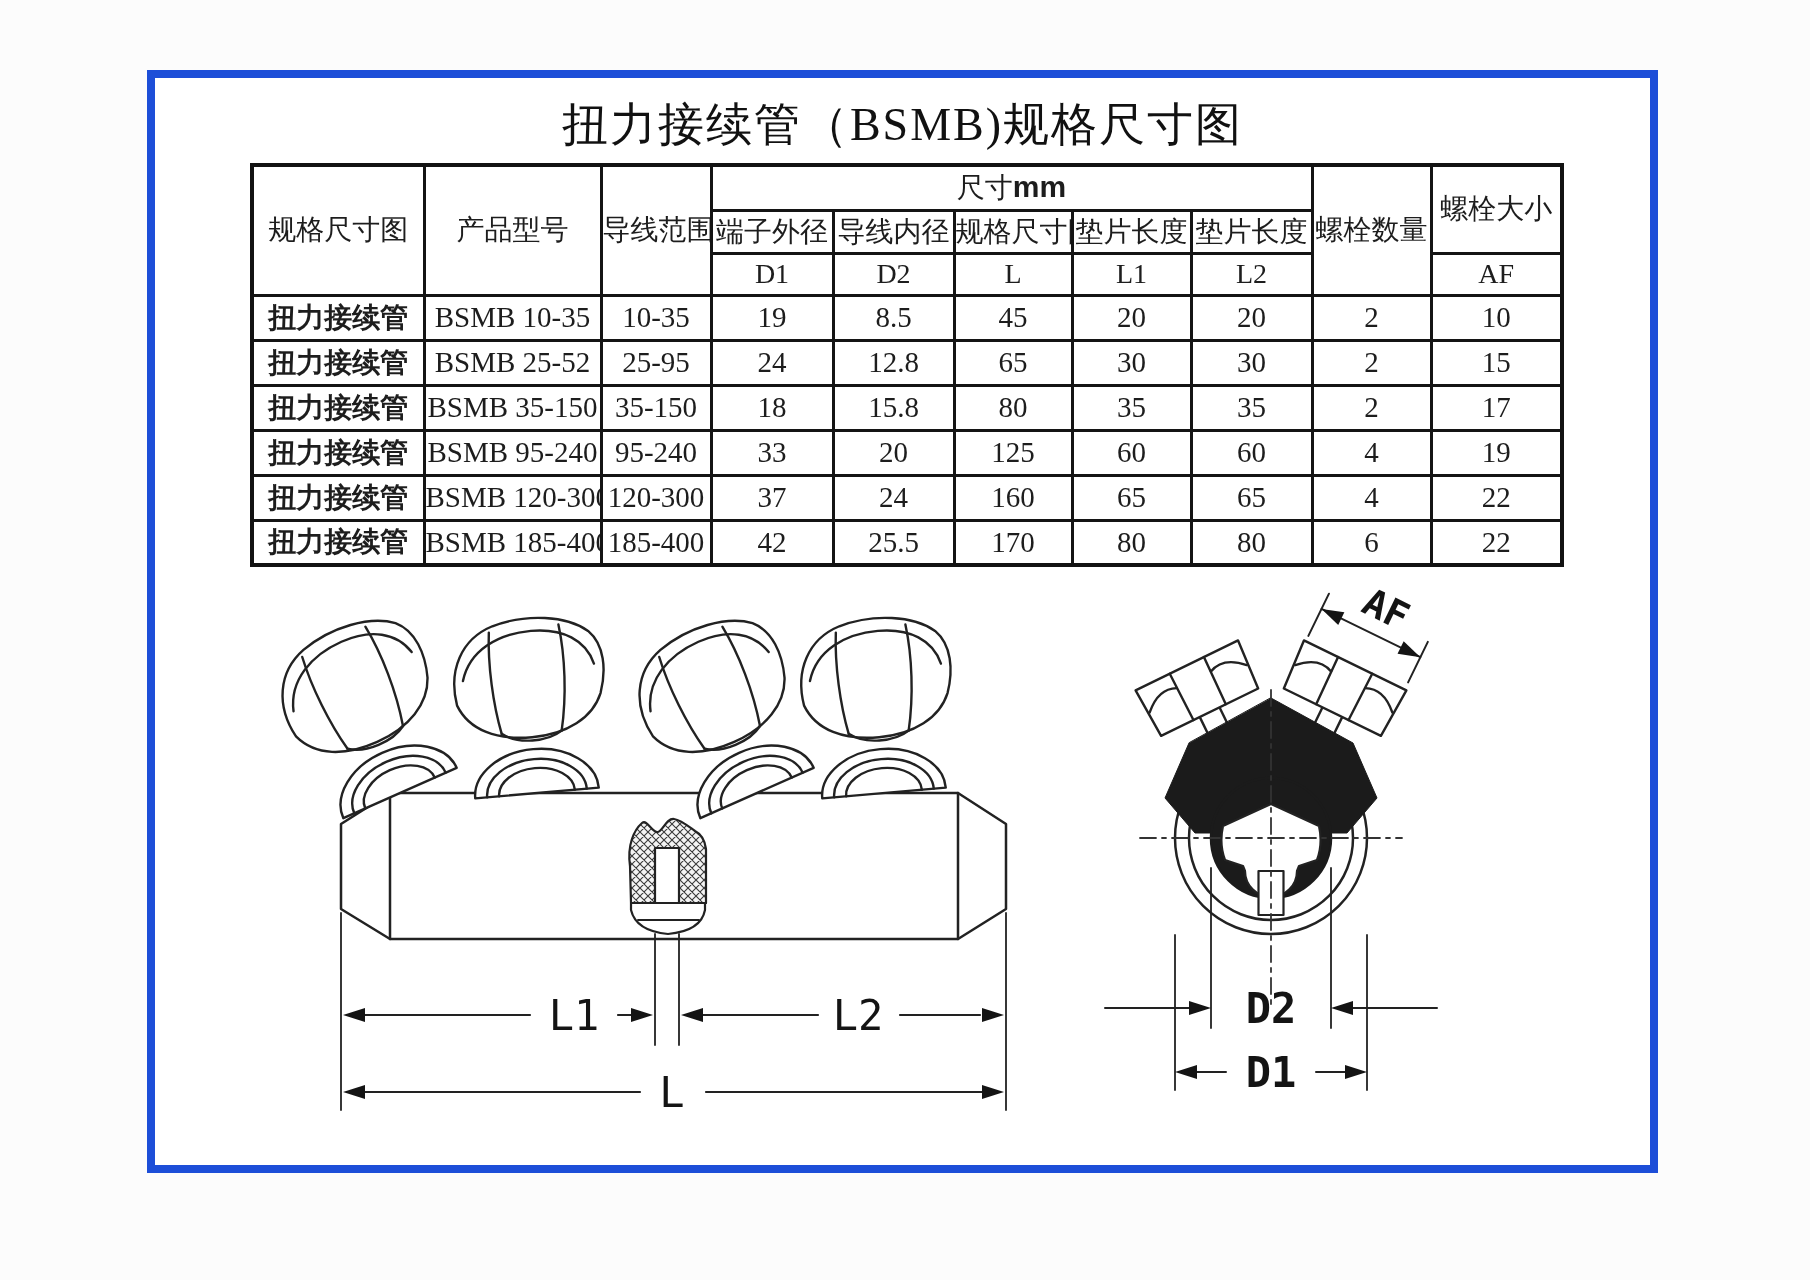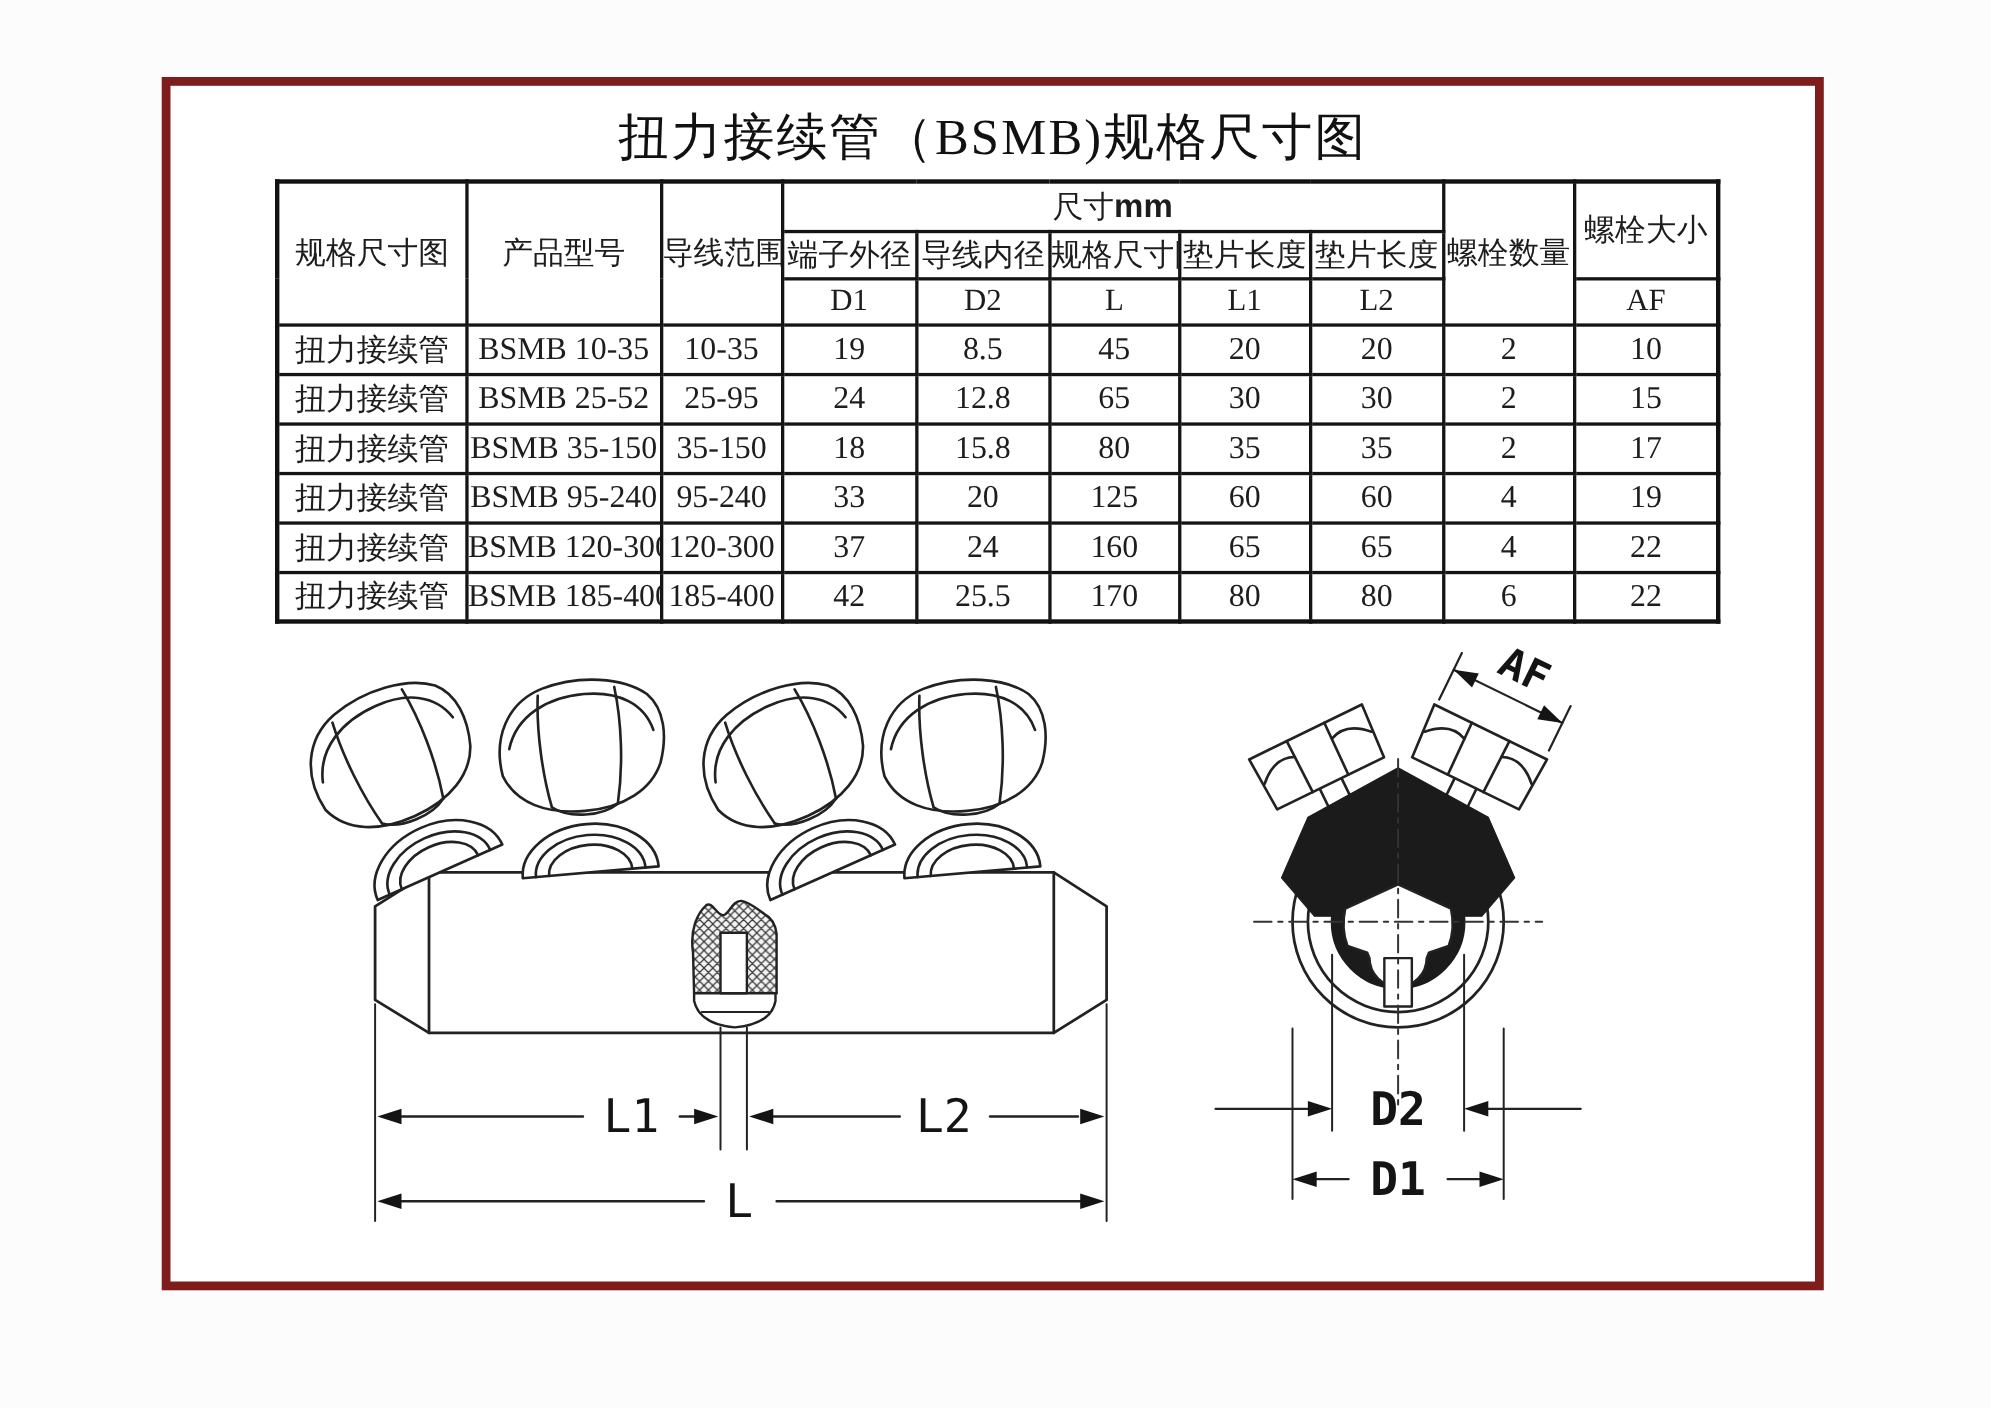--- a/index.html
+++ b/index.html
@@ -1,35 +1,35 @@
 <!DOCTYPE html>
 <html><head>
 <meta charset="utf-8">
 <style>
   html,body{margin:0;padding:0;background:#fcfcfc;width:1810px;height:1280px;
     font-family:"Liberation Serif","DejaVu Serif",serif;}
   .frame{position:absolute;left:147px;top:70px;width:1511px;height:1103px;
-    border:8px solid #7f1d1d;background:#fff;box-sizing:border-box;}
+    border:8px solid #1d4ed8;background:#fff;box-sizing:border-box;}
   .title{position:absolute;left:0;top:16px;width:100%;text-align:center;
     font-size:46px;color:#111;letter-spacing:2px;
     font-family:"Liberation Serif","DejaVu Serif",serif;}
   table.spec{position:absolute;left:95px;top:85px;width:1310px;
     border-collapse:collapse;table-layout:fixed;background:#fff;
     border:4px solid #121212;}
   table.spec th,table.spec td{border:3px solid #141414;text-align:center;
     vertical-align:middle;padding:0;color:#1d1d1d;overflow:hidden;white-space:nowrap;}
   table.spec th{font-weight:normal;font-size:28px;}
   tr.h1{height:45px;} tr.h2{height:43px;} tr.h3{height:42px;}
   tbody tr{height:45px;}
   .dim-head{font-size:28px;}
   .dim-head b{font-size:30px;font-family:"Liberation Sans",sans-serif;font-weight:bold;}
   .sym{font-size:28px;font-family:"Liberation Serif",serif;}
   td.num,td.rng{font-size:29px;font-family:"Liberation Serif",serif;margin-top:44px;}
   td.model{font-size:29px;text-align:left;padding-left:8px;font-family:"Liberation Serif",serif;margin-left:44px;}
-  td.pname{font-size:28px;}
+  td.pname{font-size:28px;font-weight:bold;}
   svg text{font-family:"DejaVu Sans Mono","Liberation Mono",monospace;fill:#141414;}
 </style>
 </head>
 <body>
 
 <div class="frame">
 
   <div class="title">扭力接续管（BSMB)规格尺寸图</div>
 
   <table class="spec">

